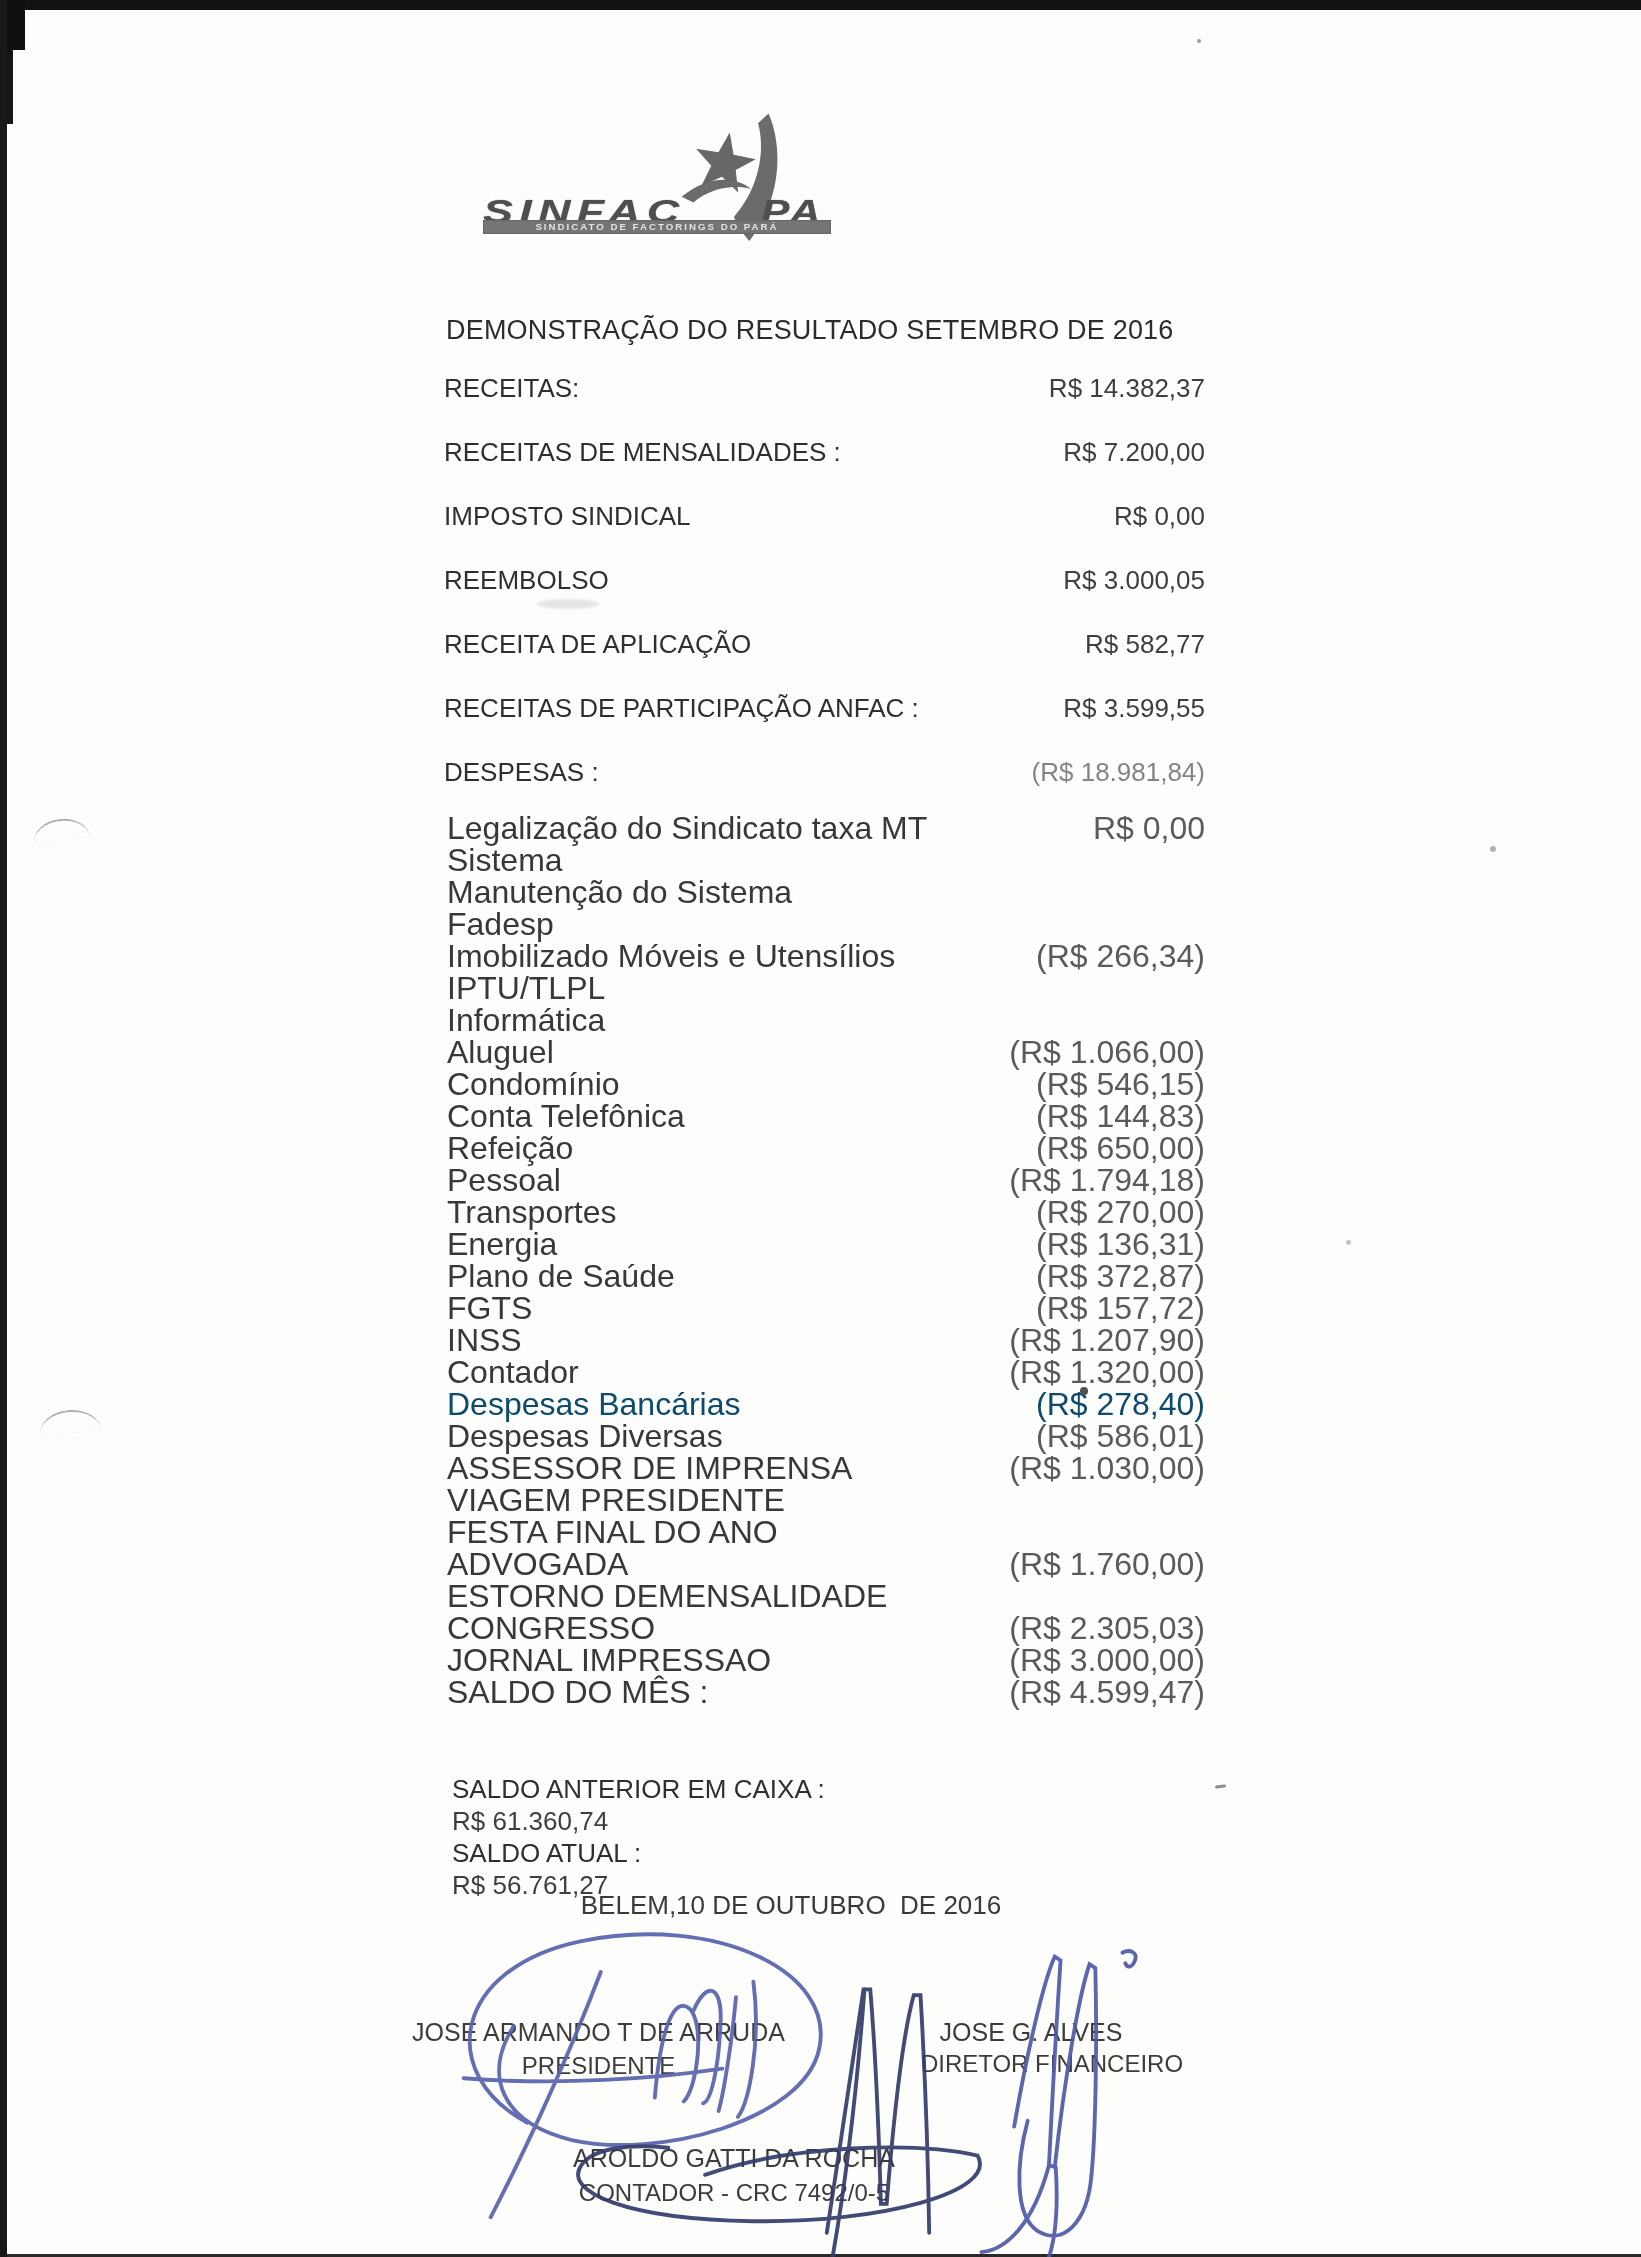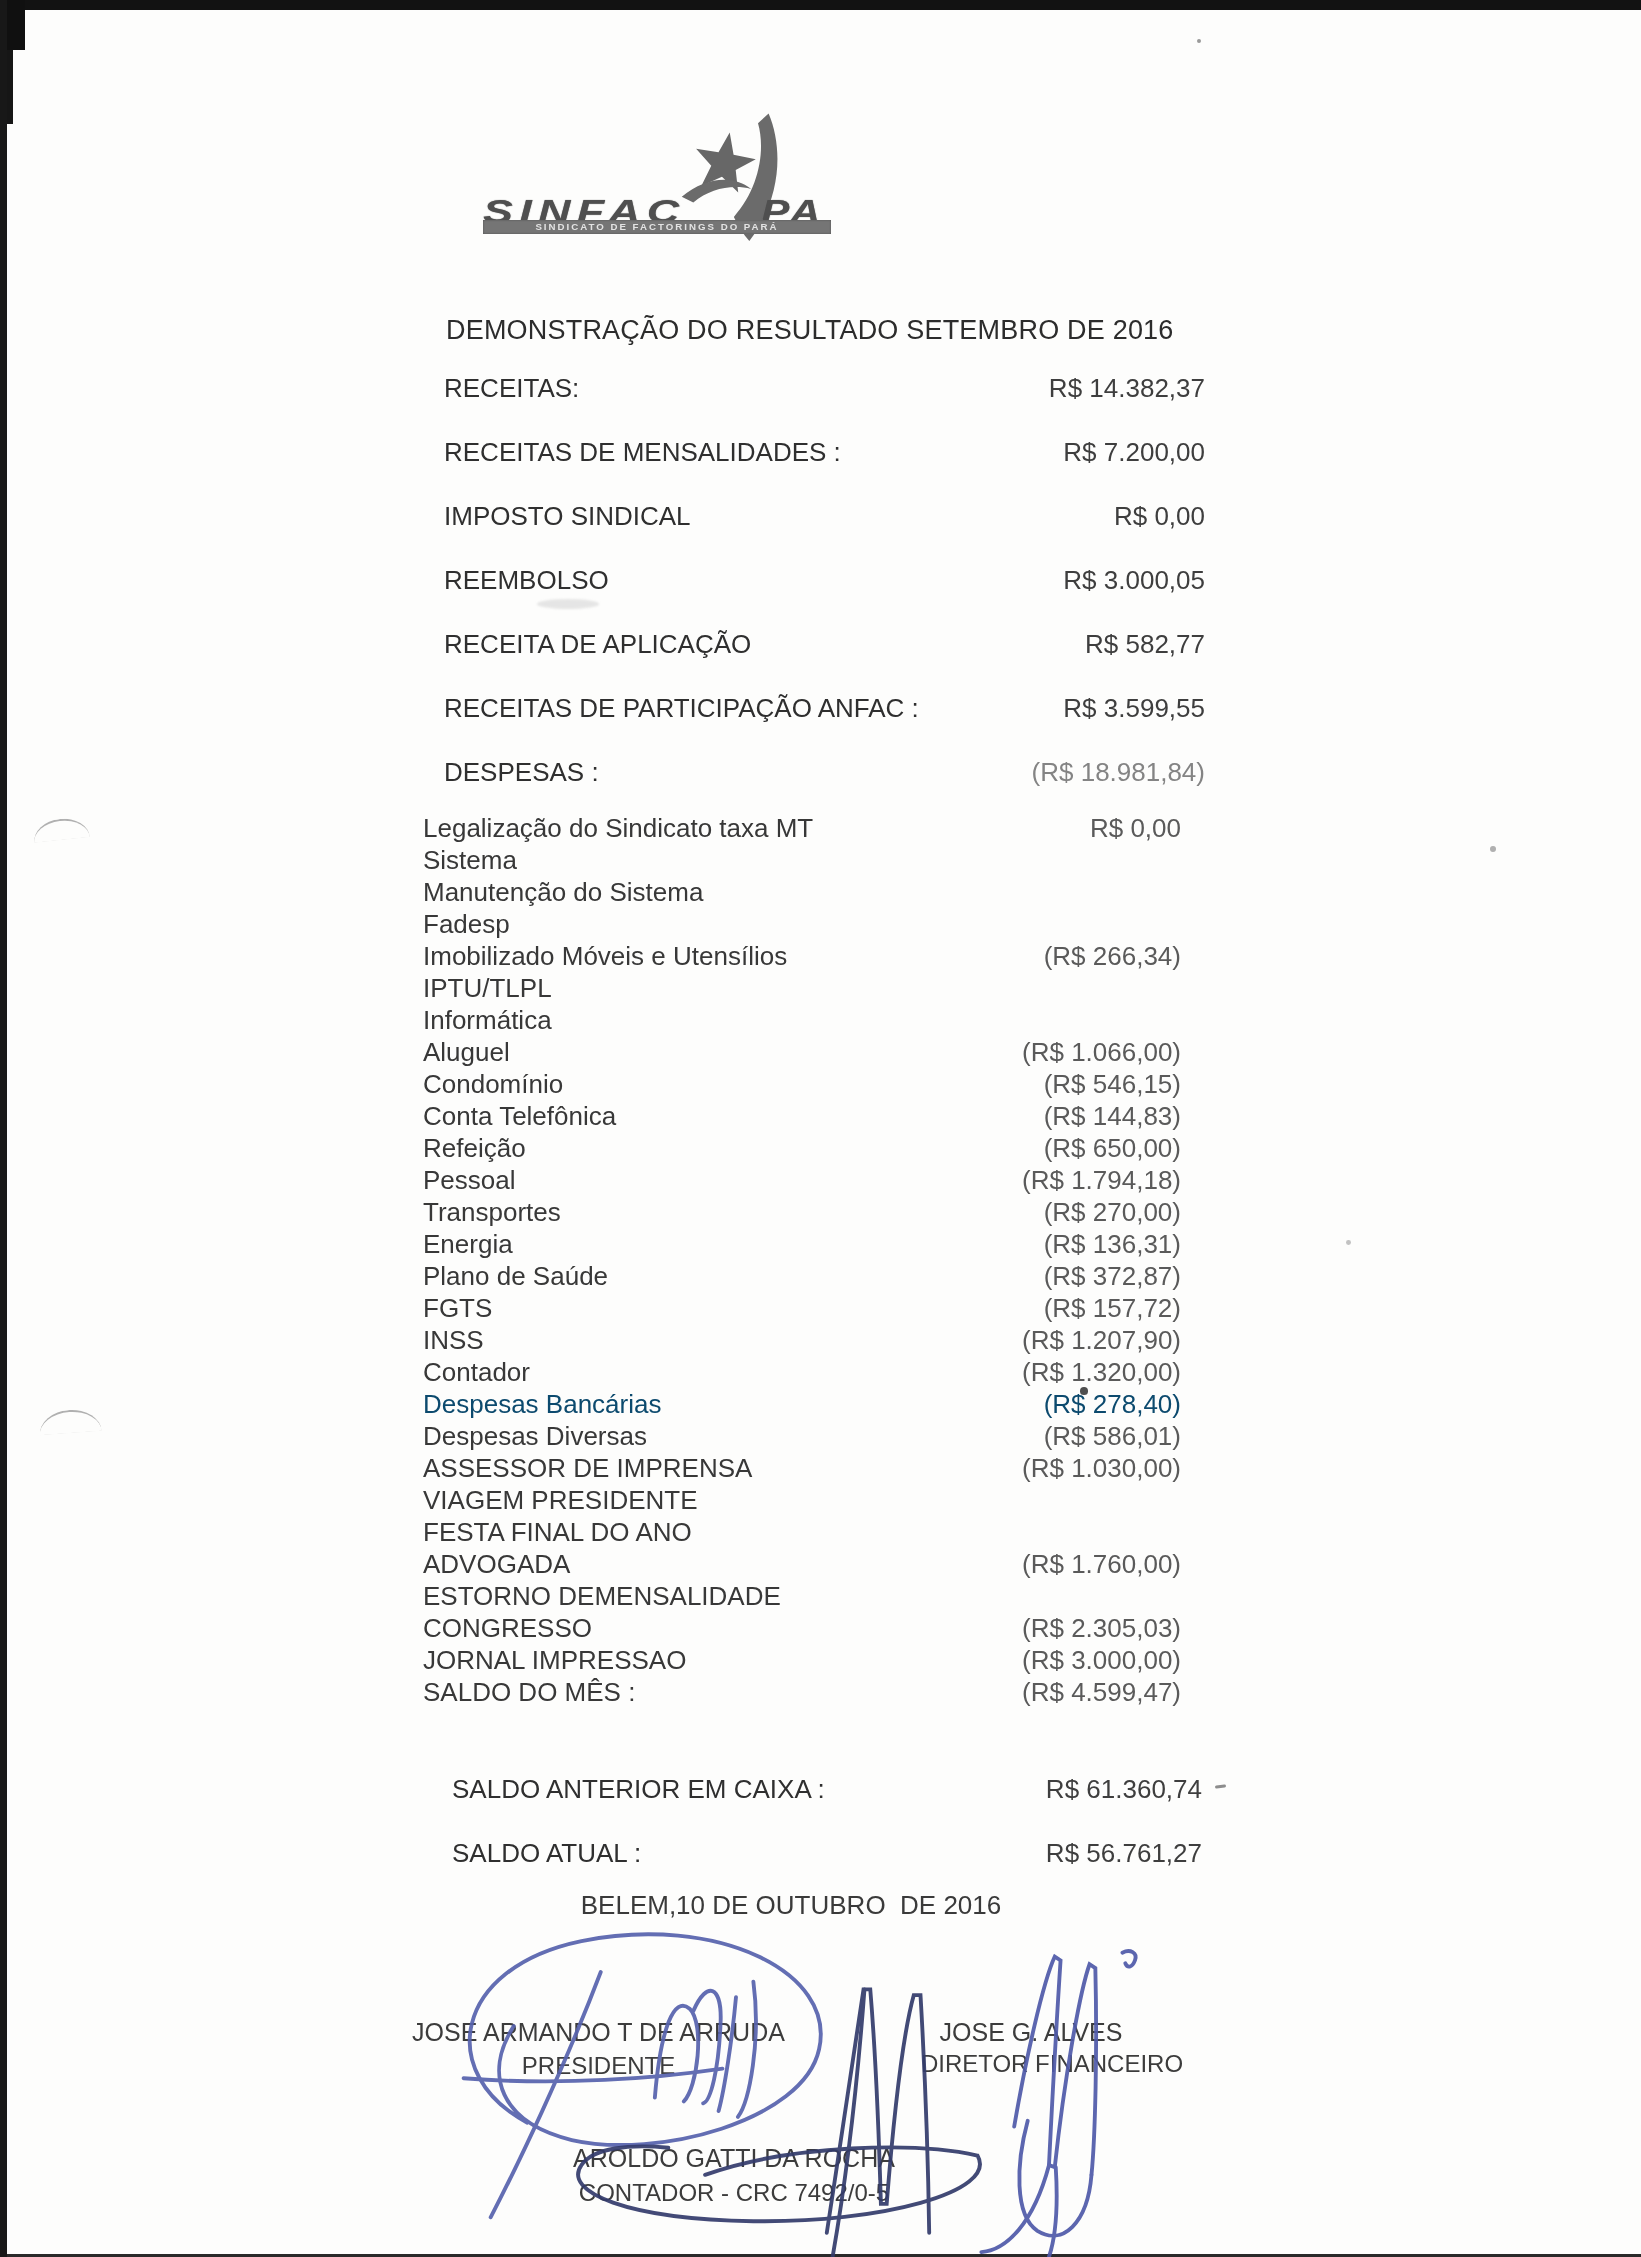--- a/index.html
+++ b/index.html
@@ -30,26 +30,26 @@
   .title{position:absolute;left:446px;top:315px;font-size:27px;font-weight:normal;color:#2c2c2c;
          letter-spacing:0.2px;white-space:pre;}
   
   .row{display:flex;justify-content:space-between;align-items:flex-start;}
   .label{white-space:pre;}
   .value{white-space:pre;color:#474747;}
   .summary{position:absolute;left:444px;top:365px;width:761px;font-size:26px;}
   .summary .row{height:64px;padding-top:7.7px;box-sizing:border-box;gap:8px;}
   .summary .value{color:#3e3e3e;}
   .summary .row.muted .value{color:#848484;}
-  .expenses{position:absolute;left:423px;top:812px;width:758px;font-size:26px;}
+  .expenses{position:absolute;left:447px;top:812px;width:758px;font-size:32px;}
   .expenses .row{height:32px;line-height:32px;}
   .expenses .label{color:#383838;}
   .expenses .value{color:#5a5a5a;}
   .expenses .row.faded .label,.expenses .row.faded .value{color:#0c4a6e;}
-  .totals{position:absolute;left:452px;width:750px;font-size:26px;line-height:32px;}
+  .totals{position:absolute;left:452px;width:750px;font-size:26px;line-height:32px;flex-direction:column;}
   .totals .value{color:#3e3e3e;}
   .t1{top:1773px;} .t2{top:1837px;}
   
   .date-line{position:absolute;left:0;top:1890px;width:1582px;text-align:center;font-size:26px;
          color:#3a3a3a;white-space:pre;}
   .sig-name,.sig-role{position:absolute;text-align:center;color:#3c3c3c;white-space:pre;}
   .sig-name{font-size:25px;} .sig-role{font-size:24px;}
   .n1{left:357px;top:2018px;width:483px;} .r1{left:357px;top:2052px;width:483px;}
   .n2{left:898px;top:2018px;width:266px;} .r2{left:917px;top:2050px;width:270px;}
   .n3{left:541px;top:2144px;width:386px;} .r3{left:541px;top:2179px;width:386px;}

